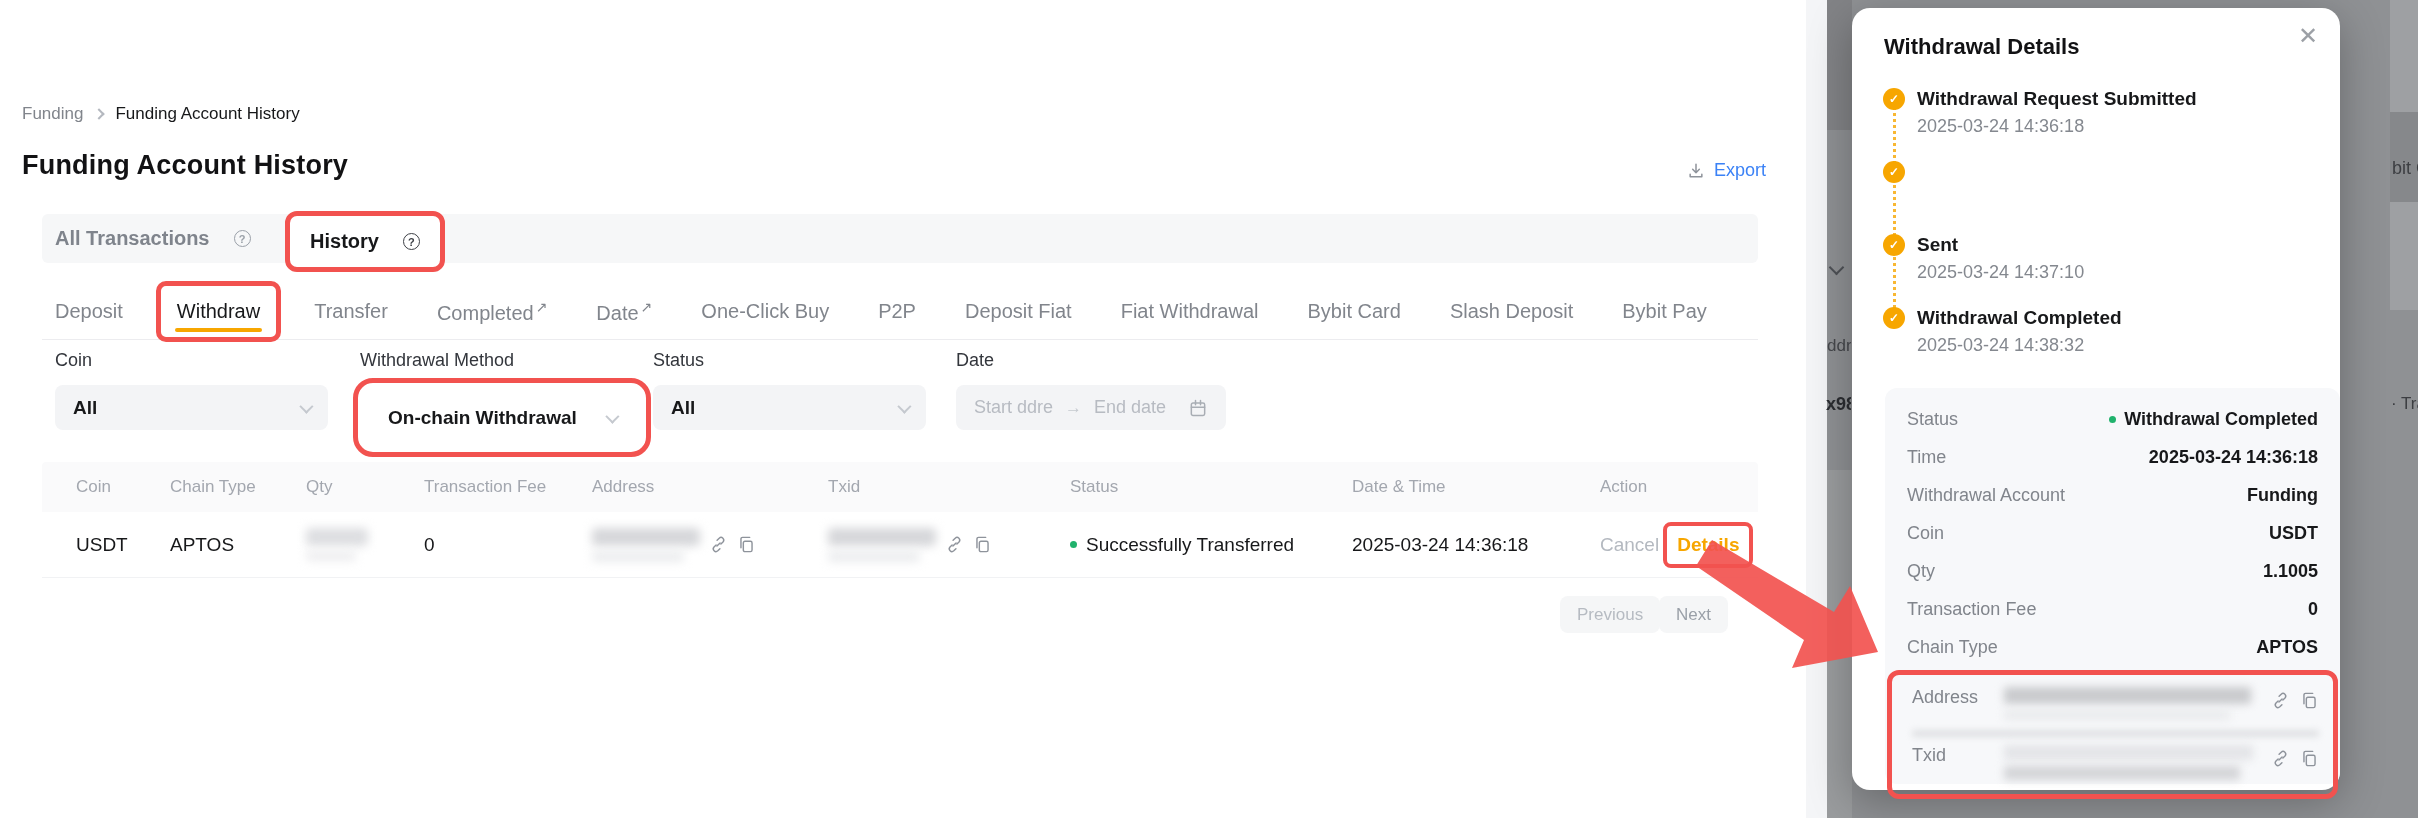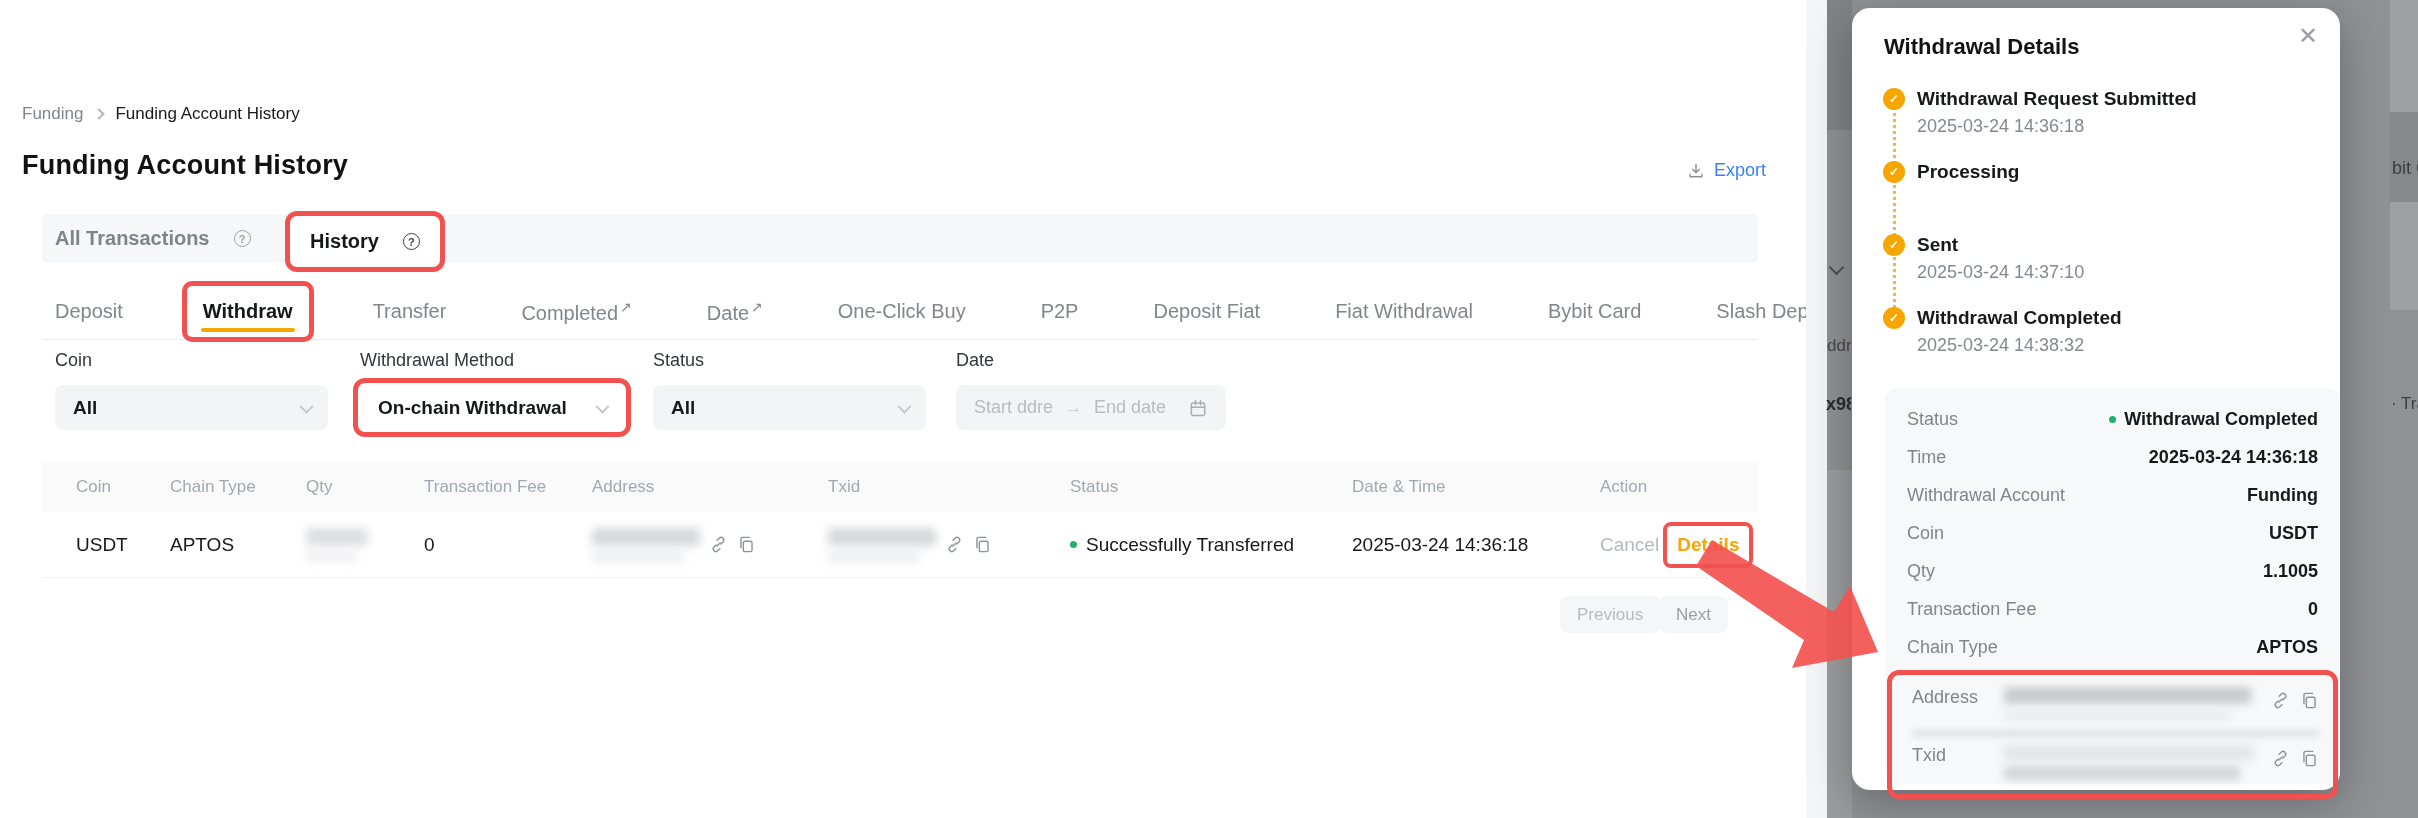--- a/index.html
+++ b/index.html
@@ -16,35 +16,35 @@
   .page-title { position:absolute; left:22px; top:150px; font-size:27px; font-weight:700; color:#121214; letter-spacing:.2px; }
 
   .export-btn { position:absolute; left:1686px; top:160px; display:flex; align-items:center; gap:8px; color:#3b82f6; font-size:18px; font-weight:500; cursor:pointer; }
 
   .tabbar { position:absolute; left:42px; top:214px; width:1716px; height:49px; background:#f6f7f8; border-radius:6px; display:flex; align-items:center; padding-left:13px; }
   .tab-all { display:flex; align-items:center; gap:24px; color:#7f848c; font-size:20px; font-weight:600; }
   .help-ic { display:inline-flex; align-items:center; justify-content:center; width:17px; height:17px; border:1.5px solid #9aa0a8; border-radius:50%; font-size:11px; font-weight:700; color:#9aa0a8; }
   .tab-history-box { position:absolute; left:243px; top:-3px; width:160px; height:61px; background:#fff; border:5px solid #f2524f; border-radius:12px; display:flex; align-items:center; justify-content:center; gap:24px; font-size:20px; font-weight:700; color:#17181a; }
   .tab-history-box .help-ic { border-color:#3d4046; color:#3d4046; }
 
-  .subtabs { position:absolute; left:55px; top:283px; height:57px; display:flex; align-items:center; gap:75px; font-size:20px; color:#81858c;justify-content:space-between; }
+  .subtabs { position:absolute; left:55px; top:283px; height:57px; display:flex; align-items:center; gap:49px; font-size:20px; color:#81858c;justify-content:space-between; }
   .subtab { white-space:nowrap; position:relative; }
   .subtab sup { font-size:14px; margin-left:2px; color:#81858c; }
-  .subtab.active { color:#17181a; font-weight:700; }
+  .subtab.active { color:#17181a; font-weight:400; }
   .wrap-box { border:5px solid #f2524f; border-radius:10px; padding:14px 16px; margin:-14px -16px; position:relative; }
   .yellow-underline { position:absolute; left:14px; right:14px; bottom:5px; height:4px; background:#f7a600; border-radius:2px; }
   .subtab-sep { position:absolute; left:42px; top:339px; width:1716px; height:1px; background:#ececef; }
 
   .filters { position:absolute; left:55px; top:350px; }
   .fgroup { position:absolute; top:0; }
   .flabel { font-size:18px; color:#33363c; margin-bottom:14px; }
   .field { width:273px; height:45px; background:#f3f4f6; border-radius:8px; display:flex; align-items:center; padding:0 18px; font-size:19px; font-weight:600; color:#17181a; }
   .field .chev-down { margin-left:auto; }
   .chev-down { width:10px; height:10px; border-right:2px solid #c5c9cf; border-bottom:2px solid #c5c9cf; transform:rotate(45deg) translateY(-2px); }
-  .method-red { border:5px solid #f2524f; border-radius:12px; margin:-7px; padding:2px; background:#fff; display:inline-block; }
+  .method-red { border:5px solid #f2524f; border-radius:20px; margin:-7px; padding:12px; background:#fff; display:inline-block; }
   .method-red .field { background:#fff; width:264px; }
   .date-field { width:270px; }
   .date-field .ph { color:#b7bbc2; font-weight:400; font-size:18px; }
   .date-arrow { color:#c5c9cf; margin:0 12px; font-size:17px; }
 
   .thead { position:absolute; left:42px; top:462px; width:1716px; height:50px; background:#fafafb; display:grid; grid-template-columns:94px 136px 118px 168px 236px 242px 282px 248px 1fr; align-items:center; padding-left:34px; font-size:17px; color:#a3a7af; border-radius:4px 4px 0 0; }
   .trow { position:absolute; left:42px; top:512px; width:1716px; height:66px; background:#fff; border-bottom:1px solid #f1f2f4; display:grid; grid-template-columns:94px 136px 118px 168px 236px 242px 282px 248px 1fr; align-items:center; padding-left:34px; font-size:19px; color:#17181a; }
   .cellflex { display:flex; align-items:center; gap:9px; }
   .blur-stack { display:flex; flex-direction:column; gap:5px; }
   .bbar { border-radius:4px; filter:blur(5px); }
@@ -288,21 +288,20 @@
 
     <div class="timeline">
       <div class="tl-line"></div>
       <div class="tl-item" style="top:0">
         <span class="tl-circle">✓</span>
         <div class="tl-title">Withdrawal Request Submitted</div>
         <div class="tl-time">2025-03-24 14:36:18</div>
       </div>
       <div class="tl-item" style="top:73px">
         <span class="tl-circle">✓</span>
-        <div class="tl-title">Processing</div>
       </div>
       <div class="tl-item" style="top:146px">
         <span class="tl-circle">✓</span>
         <div class="tl-title">Sent</div>
         <div class="tl-time">2025-03-24 14:37:10</div>
       </div>
       <div class="tl-item" style="top:219px">
         <span class="tl-circle">✓</span>
         <div class="tl-title">Withdrawal Completed</div>
         <div class="tl-time">2025-03-24 14:38:32</div>

